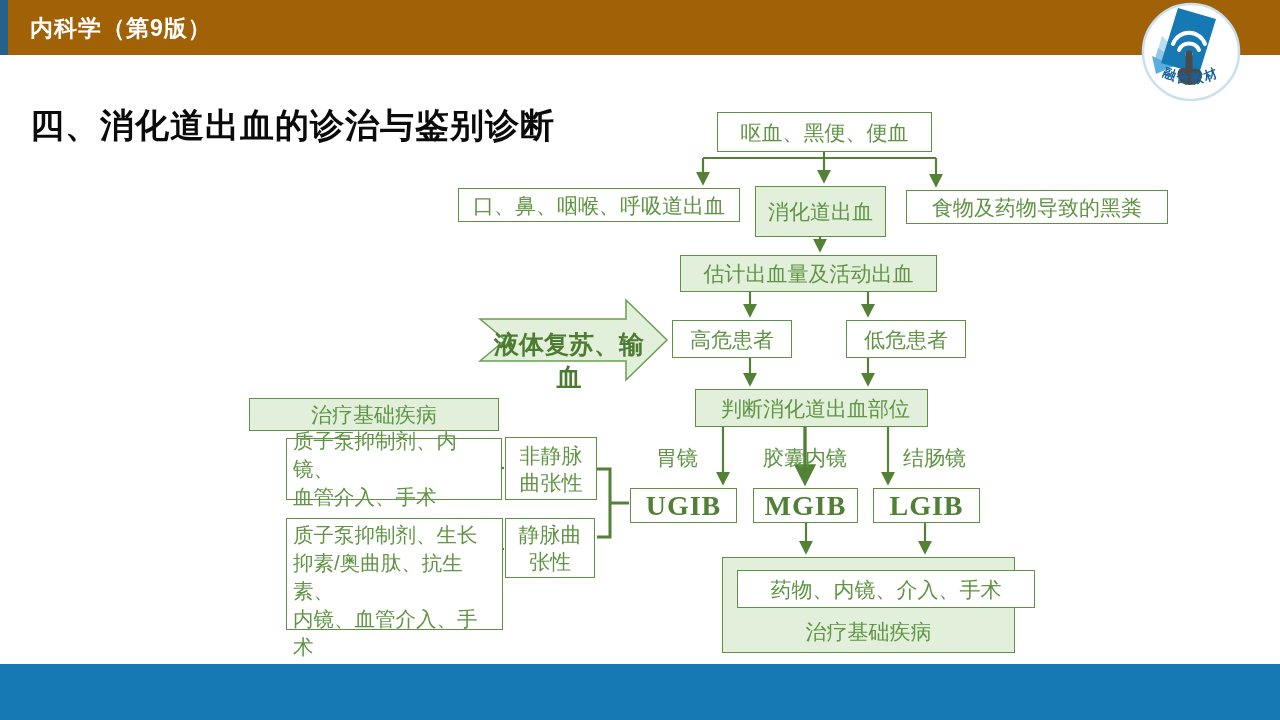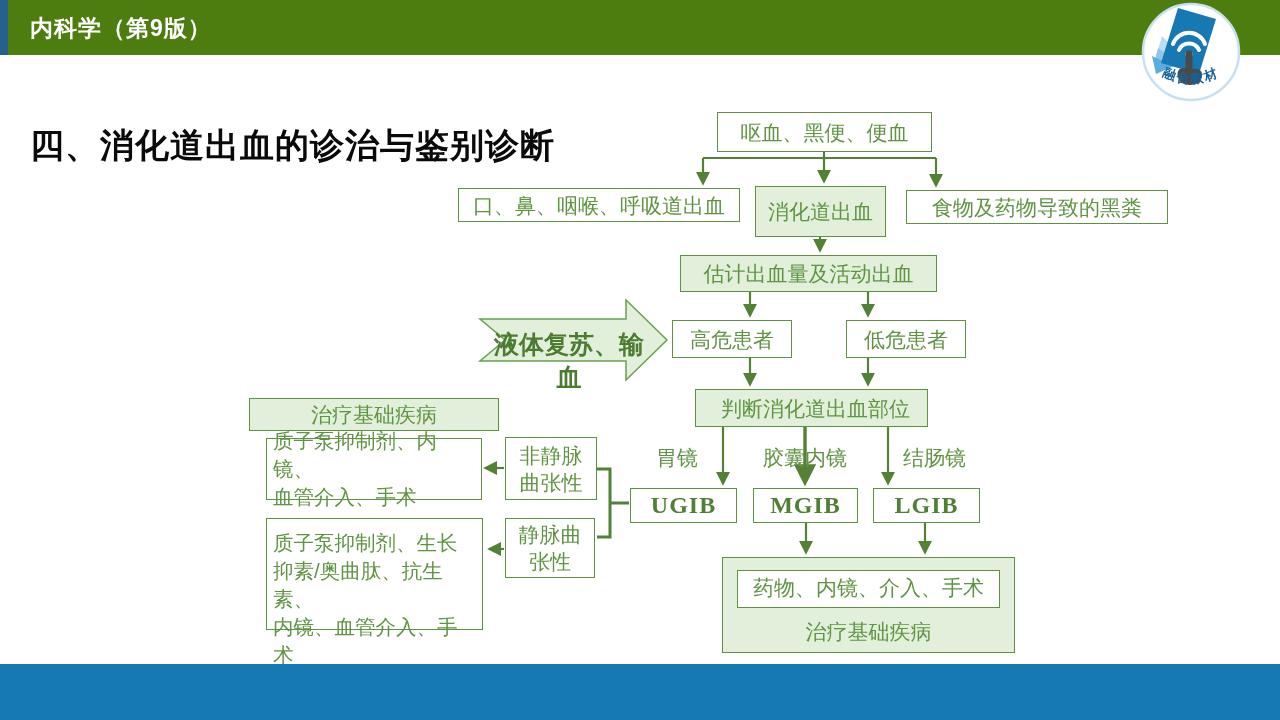--- a/index.html
+++ b/index.html
@@ -1,33 +1,33 @@
 <!DOCTYPE html>
 <html><head>
 <meta charset="utf-8">
 <style>
   html,body{margin:0;padding:0;background:#888;}
   .slide{position:relative;width:1280px;height:720px;background:#ffffff;overflow:hidden;
          font-family:"Liberation Sans","DejaVu Sans",sans-serif;}
   
-  .header{position:absolute;left:0;top:0;width:1280px;height:55px;background:#4d7c0f;}
+  .header{position:absolute;left:0;top:0;width:1280px;height:55px;background:#a16207;}
   .header-strip{position:absolute;left:0;top:0;width:8px;height:55px;background:#25618a;}
   .header-title{position:absolute;left:30px;top:13px;color:#ffffff;font-size:23px;font-weight:bold;letter-spacing:1px;}
   .badge{position:absolute;left:1138px;top:0px;width:106px;height:110px;z-index:5;}
   
   .footer{position:absolute;left:0;top:664px;width:1280px;height:56px;background:#1779b3;}
   
-  .slide-title{position:absolute;left:30px;top:103px;font-size:34px;font-weight:900;color:#0a0a0a;letter-spacing:1px;margin-top:20px;}
+  .slide-title{position:absolute;left:30px;top:103px;font-size:34px;font-weight:900;color:#0a0a0a;letter-spacing:1px;}
   
   .fbox{position:absolute;box-sizing:border-box;border:1.5px solid #5e9141;background:#ffffff;
         color:#5f9443;font-size:21px;display:flex;align-items:center;justify-content:center;
         text-align:center;white-space:pre-line;line-height:27px;}
   .filled{background:#e2efda;}
-  .left-text{justify-content:flex-start;text-align:left;padding:10px 6px;font-size:20.5px;line-height:28px;}
-  .gib{font-family:"Liberation Serif","DejaVu Serif",serif;font-weight:bold;font-size:24px;letter-spacing:1px;color:#4f8034;}
+  .left-text{justify-content:flex-start;text-align:left;padding:2px 6px;font-size:20.5px;line-height:28px;margin-left:20px;}
+  .gib{font-family:"Liberation Serif","DejaVu Serif",serif;font-weight:bold;font-size:28px;letter-spacing:1px;color:#4f8034;}
   .flabel{position:absolute;color:#5f9443;font-size:21px;white-space:nowrap;}
   .arrow-text{position:absolute;left:494px;top:328px;width:150px;text-align:center;
               font-size:25px;font-weight:bold;color:#4c7c31;}
   .overlay{position:absolute;left:0;top:0;width:1280px;height:720px;pointer-events:none;}
   #box-vomit{left:717px;top:112px;width:215px;height:40px;}
   #box-oral{left:458px;top:188px;width:282px;height:34px;}
   #box-gi{left:755px;top:186px;width:131px;height:51px;}
   #box-food{left:906px;top:190px;width:262px;height:34px;}
   #box-estimate{left:680px;top:255px;width:257px;height:37px;}
   #box-high{left:672px;top:320px;width:120px;height:38px;}
@@ -38,21 +38,21 @@
   #label-colonoscopy{left:903px;top:444px;}
   #box-ugib{left:630px;top:488px;width:107px;height:35px;}
   #box-mgib{left:753px;top:488px;width:105px;height:35px;}
   #box-lgib{left:873px;top:488px;width:107px;height:35px;}
   #box-treat-base-left{left:249px;top:398px;width:250px;height:33px;}
   #box-treat1{left:266px;top:438px;width:216px;height:62px;}
   #box-nonvariceal{left:505px;top:437px;width:92px;height:63px;}
   #box-treat2{left:266px;top:518px;width:217px;height:112px;align-items:flex-start;}
   #box-variceal{left:505px;top:518px;width:90px;height:60px;}
   #container-bottom{left:722px;top:557px;width:293px;height:96px;}
-  #box-bottom-inner{left:737px;top:570px;width:263px;height:38px;font-family:Liberation Mono, monospace;}
+  #box-bottom-inner{left:737px;top:570px;width:298px;height:38px;}
   #label-treat-base-bottom{left:722px;top:618px;width:293px;text-align:center;}
 </style>
 </head>
 <body>
 
 <div class="slide">
 
   <div class="header">
     <div class="header-strip"></div>
     <div class="header-title">内科学（第9版）</div>

